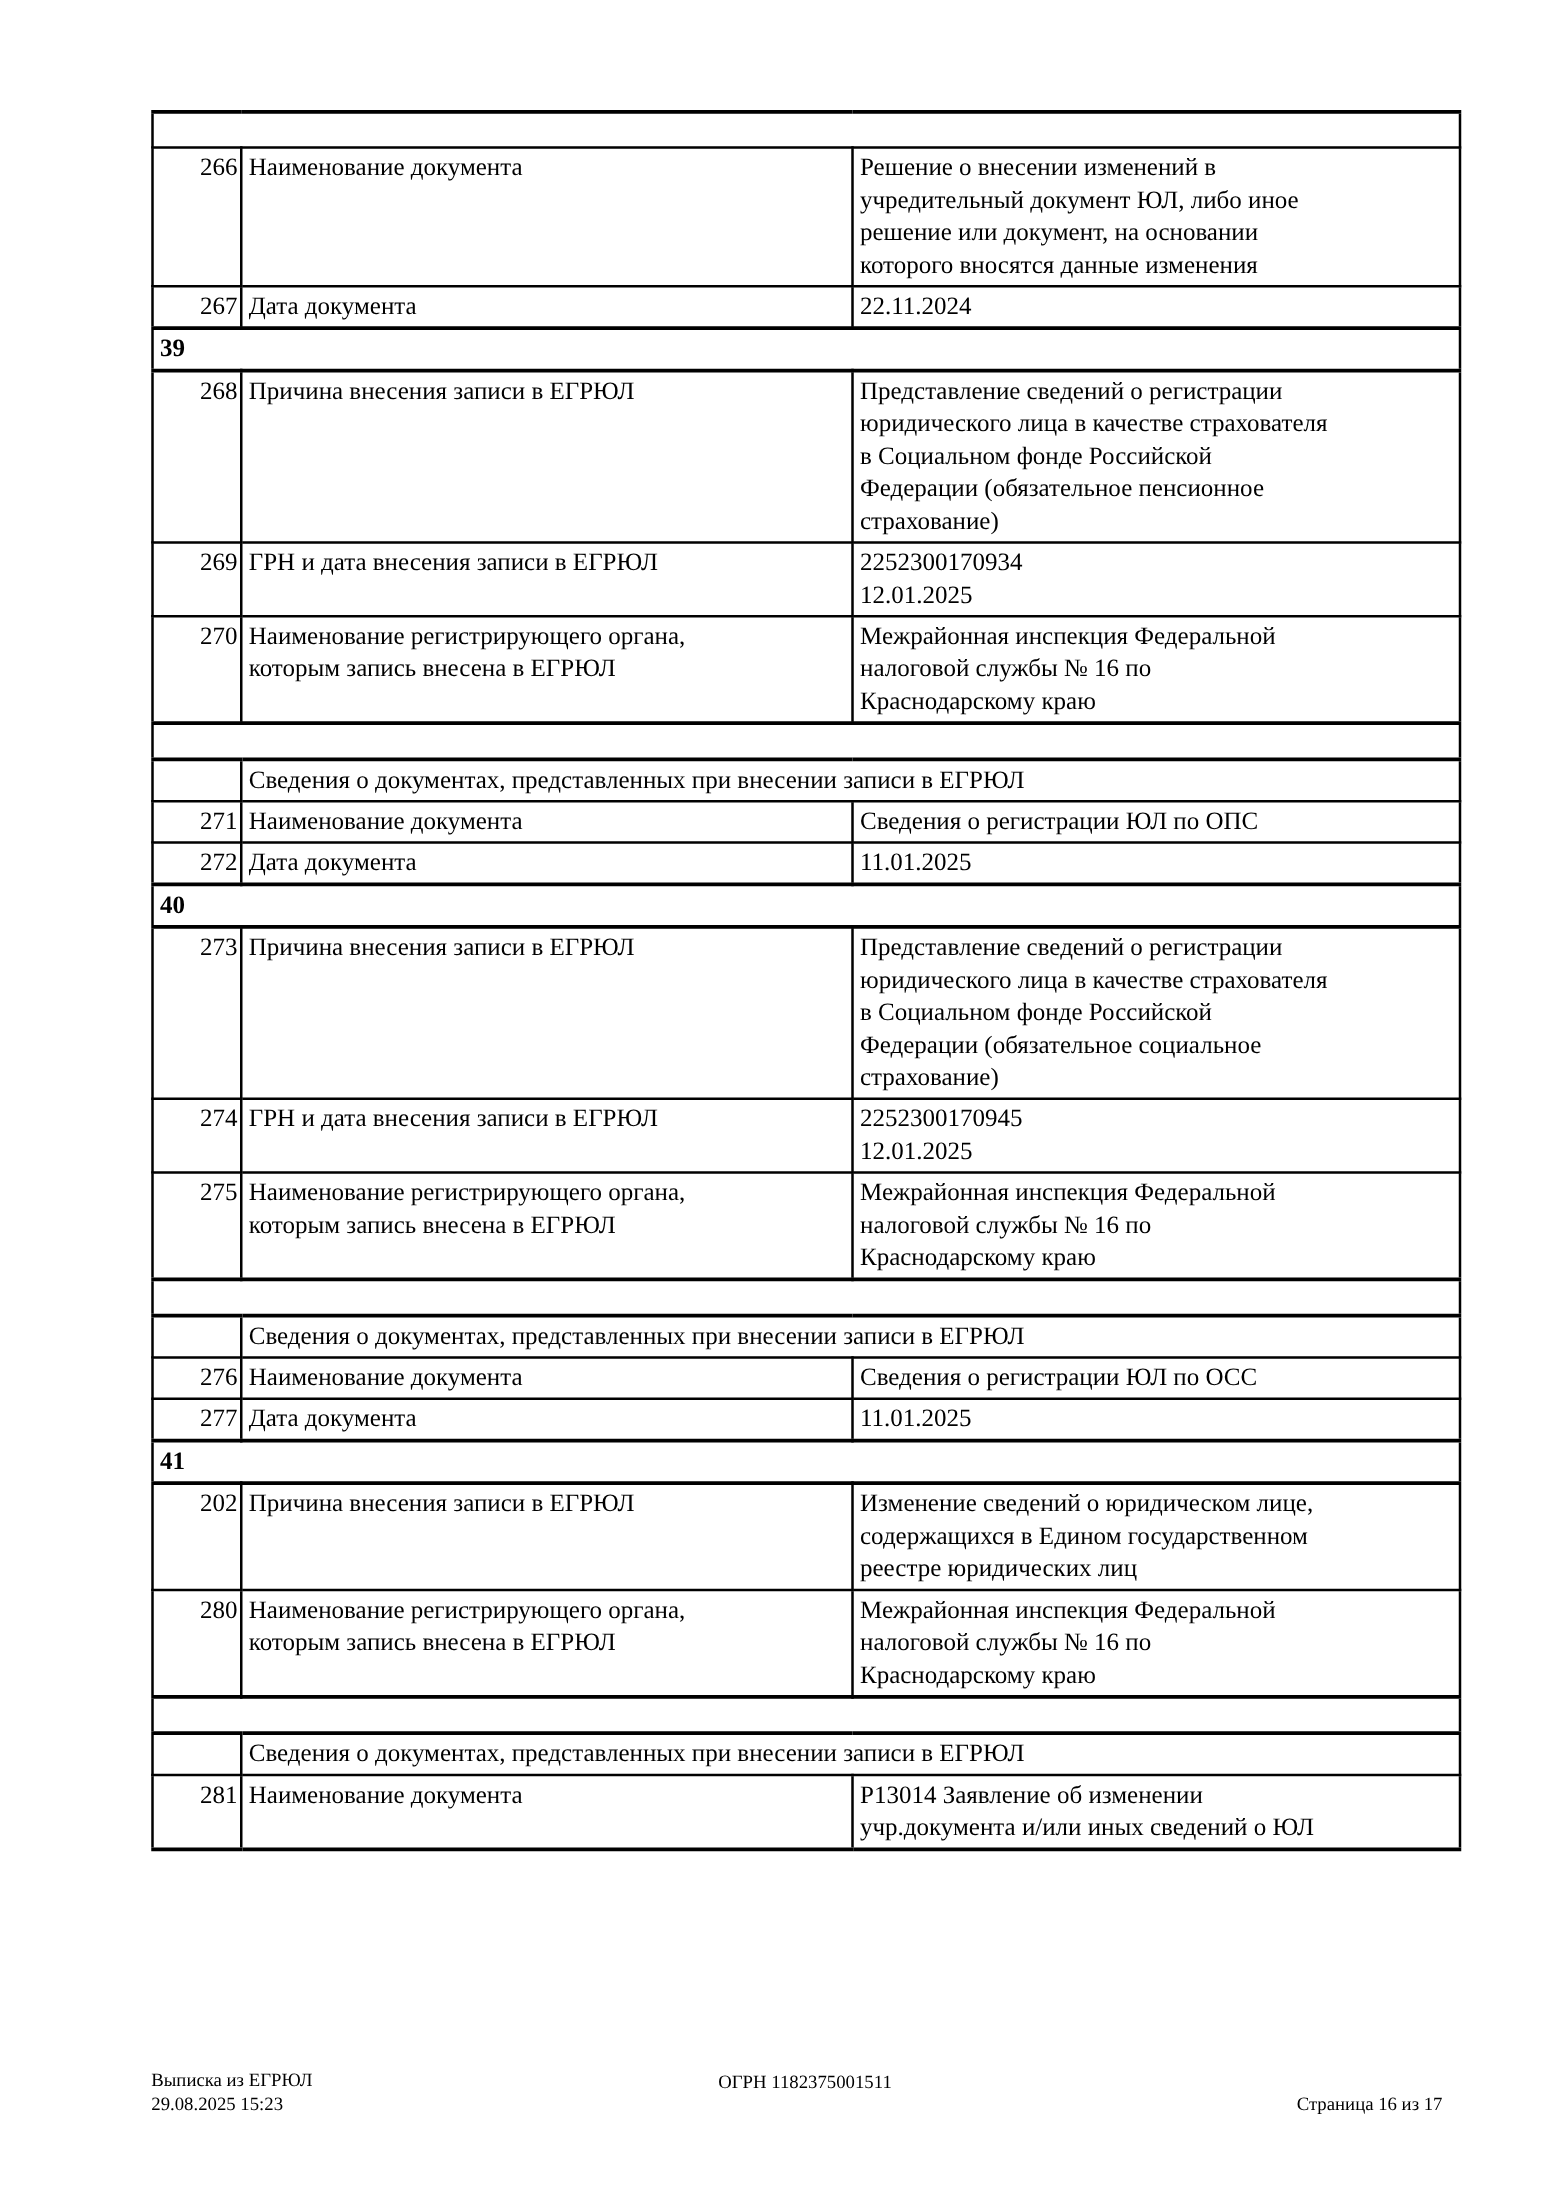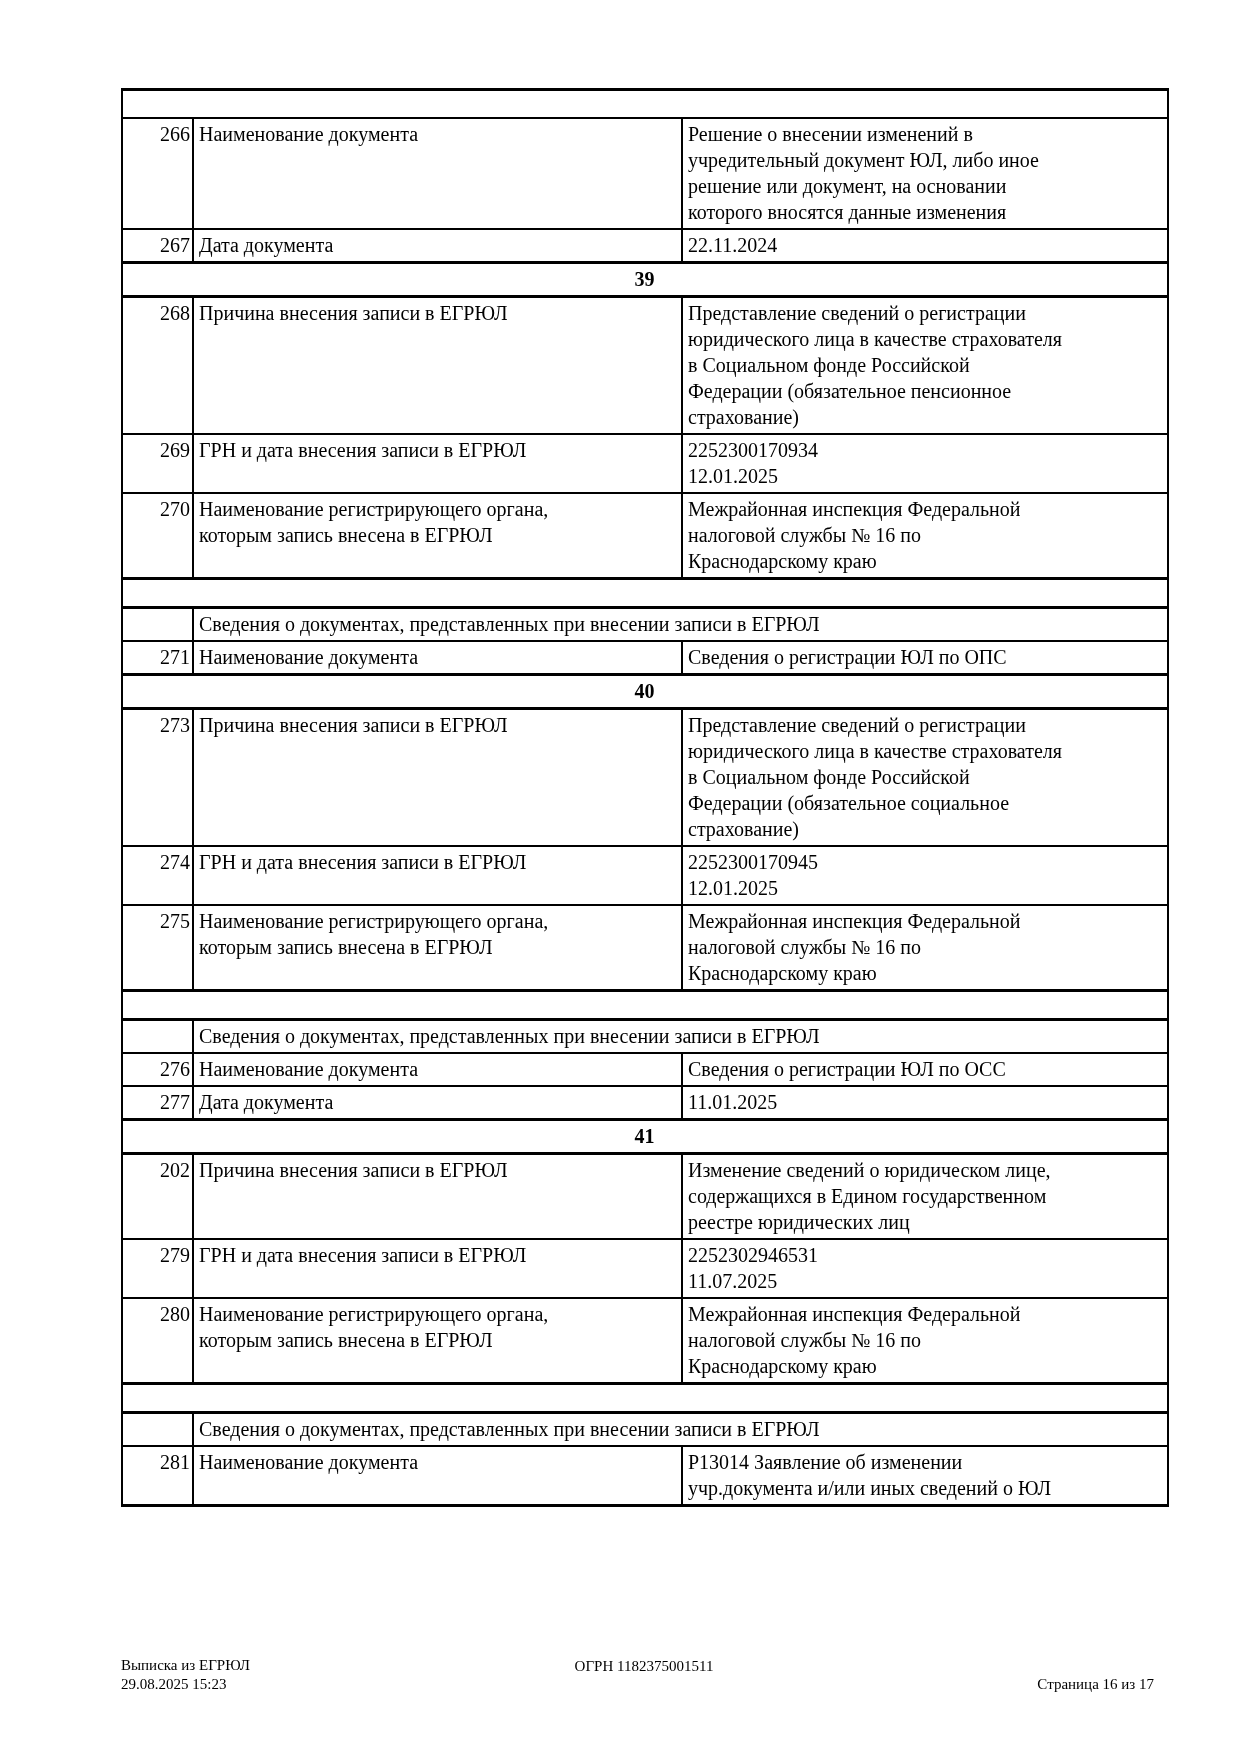--- a/index.html
+++ b/index.html
@@ -40,21 +40,20 @@
   }
   .doc-table tr:last-child > td {
     border-bottom-width: 3px;
   }
   td.num-cell {
     text-align: right;
     padding-left: 2px;
     padding-right: 2px;
   }
   tr.section td.section-cell {
-    text-align: center;
     font-weight: bold;
     height: 26px;
   }
   tr.spacer td.spacer-cell {
     height: 26px;
     padding: 0;
   }
   .footer {
     position: absolute;
     left: 0;
@@ -139,20 +138,25 @@
       </tr>
       <tr class="group major">
         <td class="num-cell"></td>
         <td class="group-cell" colspan="2">Сведения о документах, представленных при внесении записи в ЕГРЮЛ</td>
       </tr>
       <tr class="data">
         <td class="num-cell">271</td>
         <td class="label-cell">Наименование документа</td>
         <td class="value-cell">Сведения о регистрации ЮЛ по ОПС</td>
       </tr>
+      <tr class="data">
+        <td class="num-cell">272</td>
+        <td class="label-cell">Дата документа</td>
+        <td class="value-cell">11.01.2025</td>
+      </tr>
       <tr class="section major">
         <td class="section-cell" colspan="3">40</td>
       </tr>
       <tr class="data">
         <td class="num-cell">273</td>
         <td class="label-cell">Причина внесения записи в ЕГРЮЛ</td>
         <td class="value-cell">Представление сведений о регистрации
 юридического лица в качестве страхователя
 в Социальном фонде Российской
 Федерации (обязательное социальное
@@ -191,26 +195,20 @@
       </tr>
       <tr class="section major">
         <td class="section-cell" colspan="3">41</td>
       </tr>
       <tr class="data">
         <td class="num-cell">202</td>
         <td class="label-cell">Причина внесения записи в ЕГРЮЛ</td>
         <td class="value-cell">Изменение сведений о юридическом лице,
 содержащихся в Едином государственном
 реестре юридических лиц</td>
-      </tr>
-      <tr class="data">
-        <td class="num-cell">279</td>
-        <td class="label-cell">ГРН и дата внесения записи в ЕГРЮЛ</td>
-        <td class="value-cell">2252302946531
-11.07.2025</td>
       </tr>
       <tr class="data">
         <td class="num-cell">280</td>
         <td class="label-cell">Наименование регистрирующего органа,
 которым запись внесена в ЕГРЮЛ</td>
         <td class="value-cell">Межрайонная инспекция Федеральной
 налоговой службы № 16 по
 Краснодарскому краю</td>
       </tr>
       <tr class="spacer major">

